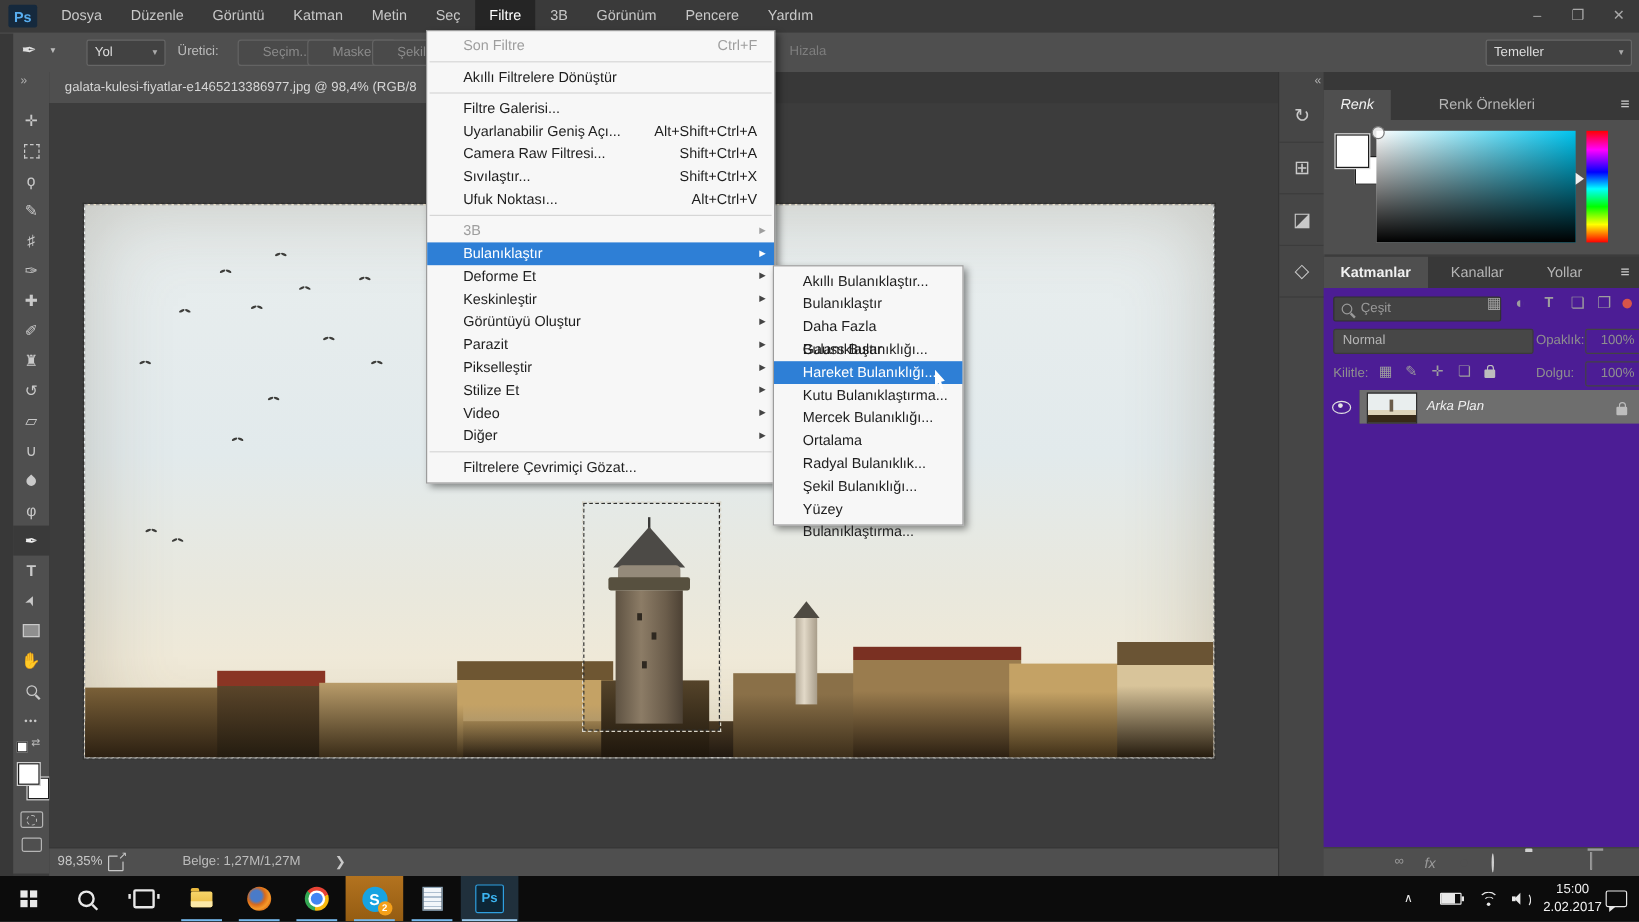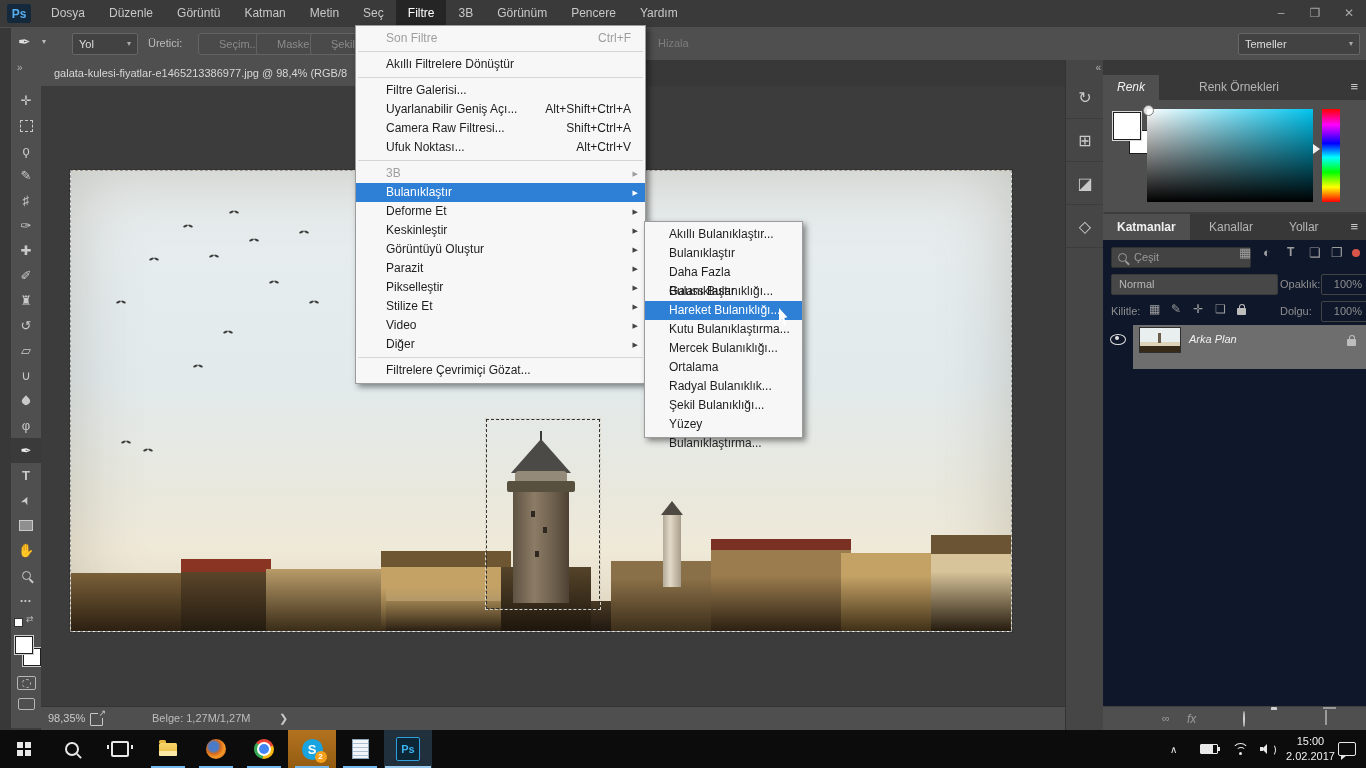--- a/index.html
+++ b/index.html
@@ -90,35 +90,35 @@
   .burger{position:absolute;right:8px;top:4px;color:#c9c9c9;font-size:13px;}
   .colorbody{position:absolute;left:1103px;top:100px;width:263px;height:112px;background:#4f4f4f;}
   .fgsw{position:absolute;left:10px;top:12px;width:26px;height:26px;background:#fff;border:1px solid #1c1c1c;box-shadow:0 0 0 1px #dadada;z-index:2;}
   .bgsw{position:absolute;left:26px;top:30px;width:22px;height:22px;background:#fff;border:1px solid #1c1c1c;}
   .gradfield{position:absolute;left:44px;top:9px;width:166px;height:93px;
              background:linear-gradient(to bottom,rgba(0,0,0,0),#000),linear-gradient(to right,#fff,#00c4ee);}
   .gradmark{position:absolute;left:40px;top:5px;width:9px;height:9px;border:1.5px solid #777;border-radius:50%;background:rgba(255,255,255,.85);z-index:2;}
   .huebar{position:absolute;left:219px;top:9px;width:18px;height:93px;
           background:linear-gradient(#f00 0%,#f0f 17%,#00f 37%,#0ff 52%,#0f0 68%,#ff0 84%,#f00 100%);}
   .huemark{position:absolute;left:210px;top:44px;width:0;height:0;border-top:5px solid transparent;border-bottom:5px solid transparent;border-left:7px solid #efefef;}
-  .layersbody{position:absolute;left:1103px;top:240px;width:263px;height:466px;background:#0f172a;}
+  .layersbody{position:absolute;left:1103px;top:240px;width:263px;height:466px;background:#4c1d95;}
   .lsearch{position:absolute;left:8px;top:7px;width:116px;height:19px;background:#434343;border:1px solid #313131;border-radius:2px;
            color:#9a9a9a;font-size:11px;line-height:19px;padding-left:22px;}
   .lsearch .mag{position:absolute;left:6px;top:5px;border-color:#9a9a9a;}
   .lsearch .mag::after{background:#9a9a9a;}
   .fic{position:absolute;top:5px;color:#9e9e9e;font-size:13px;}
   .reddot{position:absolute;right:6px;top:9px;width:8px;height:8px;border-radius:50%;background:#d9544a;}
   .lrow-label{position:absolute;color:#8f8f8f;font-size:11px;}
   .blendsel{position:absolute;left:8px;top:34px;width:158px;height:19px;background:#474747;border:1px solid #3a3a3a;border-radius:2px;
             color:#b5b5b5;font-size:11px;line-height:19px;padding-left:7px;}
   .valbox{position:absolute;width:40px;height:19px;border:1px solid #434343;border-radius:2px;color:#8f8f8f;font-size:11px;line-height:19px;text-align:right;padding-right:5px;}
   .lockic{position:absolute;top:62px;color:#9e9e9e;font-size:12px;}
   .lock{width:9px;height:7px;background:#bdbdbd;border-radius:1px;position:relative;display:inline-block;}
   .lock::before{content:"";position:absolute;left:1.5px;top:-4px;width:4px;height:4px;border:1.3px solid #bdbdbd;border-bottom:none;border-radius:3px 3px 0 0;}
-  .layerrow{position:absolute;left:30px;top:85px;width:233px;height:44px;background:#6e6e6e;}
+  .layerrow{position:absolute;left:30px;top:85px;width:233px;height:28px;background:#6e6e6e;}
   .eyecell{position:absolute;left:0;top:85px;width:30px;height:28px;border-right:1px solid #454545;display:flex;align-items:center;justify-content:center;}
   .eye{width:14px;height:9px;border:1.3px solid #e2e2e2;border-radius:50%;position:relative;}
   .eye::after{content:"";position:absolute;left:4px;top:1.5px;width:4px;height:4px;background:#e2e2e2;border-radius:50%;}
   .thumb{position:absolute;left:6px;top:2px;width:40px;height:24px;border:1px solid #2e2e2e;
          background:linear-gradient(#e9eeee 0 58%,#ded4ba 58% 74%,#372a18 74%);}
   .thumb::after{content:"";position:absolute;left:18px;top:5px;width:3px;height:10px;background:#6b5d4b;}
   .lname{position:absolute;left:56px;top:0;line-height:28px;color:#f0f0f0;font-size:11px;font-style:italic;}
   .rowlock{position:absolute;right:10px;top:10px;}
   .lbottom{position:absolute;left:1103px;top:706px;width:263px;height:24px;background:#4f4f4f;border-top:1px solid #404040;}
   .bic{position:absolute;top:5px;color:#9a9a9a;font-size:12px;}
@@ -409,20 +409,24 @@
       </div>
     <div class="mi">
         <span>Uyarlanabilir Geniş Açı...</span>
         <span class="sc">Alt+Shift+Ctrl+A</span>
       </div>
     <div class="mi">
         <span>Camera Raw Filtresi...</span>
         <span class="sc">Shift+Ctrl+A</span>
       </div>
     <div class="mi">
+        <span>Sıvılaştır...</span>
+        <span class="sc">Shift+Ctrl+X</span>
+      </div>
+    <div class="mi">
         <span>Ufuk Noktası...</span>
         <span class="sc">Alt+Ctrl+V</span>
       </div>
     <div class="msep"></div>
     <div class="mi dis sub">
         <span>3B</span>
       </div>
     <div class="mi hl sub">
         <span>Bulanıklaştır</span>
       </div>

